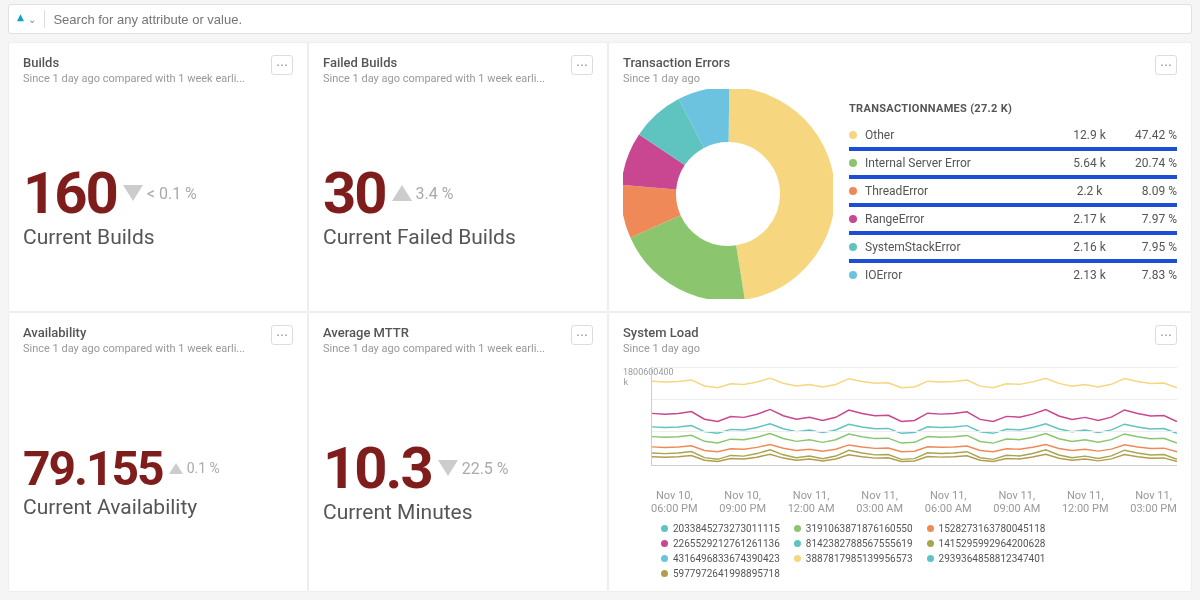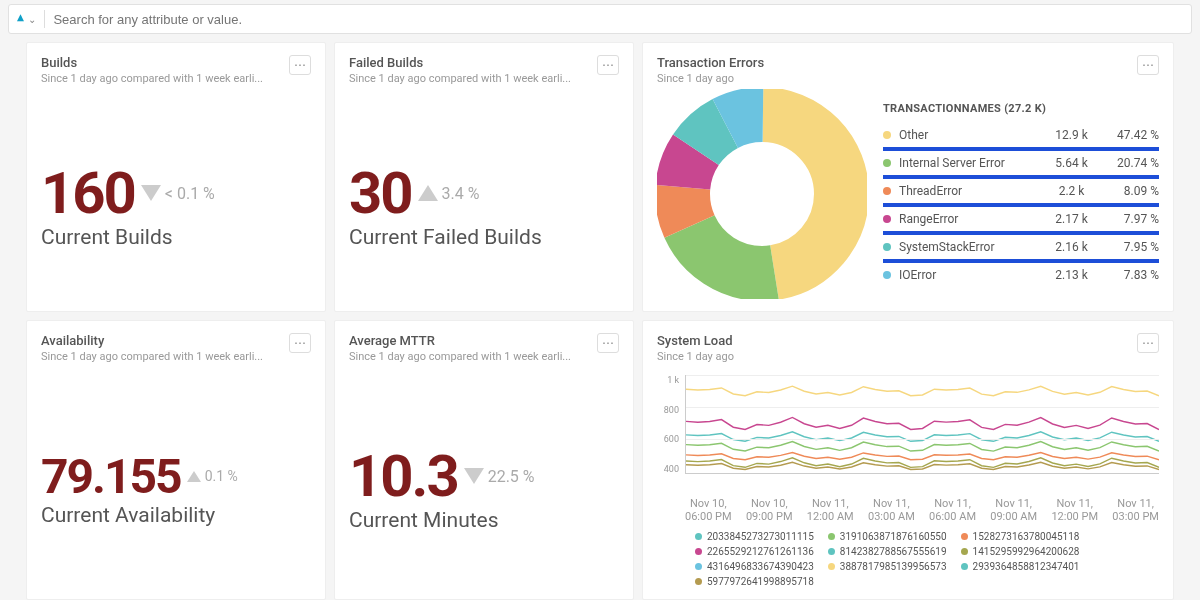--- a/index.html
+++ b/index.html
@@ -29,22 +29,21 @@
 .search-bar .divider { width:1px; height:18px; background:#ddd; margin-right:8px; }
 .search-bar input {
   border: none; outline: none; flex: 1; font-size: 13px; color: #888;
 }
 
 
 .grid {
   display: grid;
   grid-template-columns: 300px 300px 1fr;
   grid-template-rows: 270px 280px;
-  gap: 8px;
-  padding: 0 26px;
+  padding: 0 8px;
 }
 .card {
   background: #fff;
   border: 1px solid #eee;
   border-radius: 2px;
   padding: 12px 14px;
   position: relative;
   display: flex;
   flex-direction: column;
 }
@@ -70,21 +69,21 @@
 .te-legend-title { font-weight:700; font-size:11px; color:#555; margin-bottom:8px; letter-spacing:0.3px;}
 .te-row { display:flex; align-items:center; padding:5px 0; border-bottom:4px solid #1d4ed8; }
 .te-row:last-child{border-bottom:none;}
 .te-dot { width:8px; height:8px; border-radius:50%; margin-right:8px; }
 .te-name { flex:1; color:#555; }
 .te-count { width:55px; text-align:center; color:#555; }
 .te-pct { width:60px; text-align:right; color:#555; }
 
 
 .sl-chart { height:120px; position:relative; margin-top:8px; margin-bottom:4px; }
-.sl-yaxis { position:absolute; left:0; top:0; bottom:14px; width:26px; display:flex; flex-direction:column; justify-content:space-between; font-size:9px; color:#999; text-align:right; padding-right:4px;}
+.sl-yaxis { position:absolute; left:0; top:0; bottom:14px; width:26px; display:flex; flex-direction:row; justify-content:space-between; font-size:9px; color:#999; text-align:right; padding-right:4px;}
 .sl-plot { position:absolute; left:28px; right:0; top:0; bottom:14px; border-bottom:1px solid #ccc; border-left:1px solid #ccc;}
 .sl-plot .grid-line { position:absolute; left:0; right:0; border-top:1px solid #eee; }
 .sl-xaxis { display:flex; justify-content:space-between; font-size:11px; color:#999; margin-left:28px; margin-top:5px;}
 .sl-xaxis div { text-align:center; line-height:1.2; }
 .sl-legend { display:flex; flex-wrap:wrap; gap:4px 14px; font-size:10px; color:#555; margin-left:38px; margin-top:8px;}
 .sl-legend .item { display:flex; align-items:center; gap:5px; }
 .sl-legend .dot { width:7px; height:7px; border-radius:50%; }
 
 svg polyline { fill:none; stroke-width:1.5; }
 </style>

